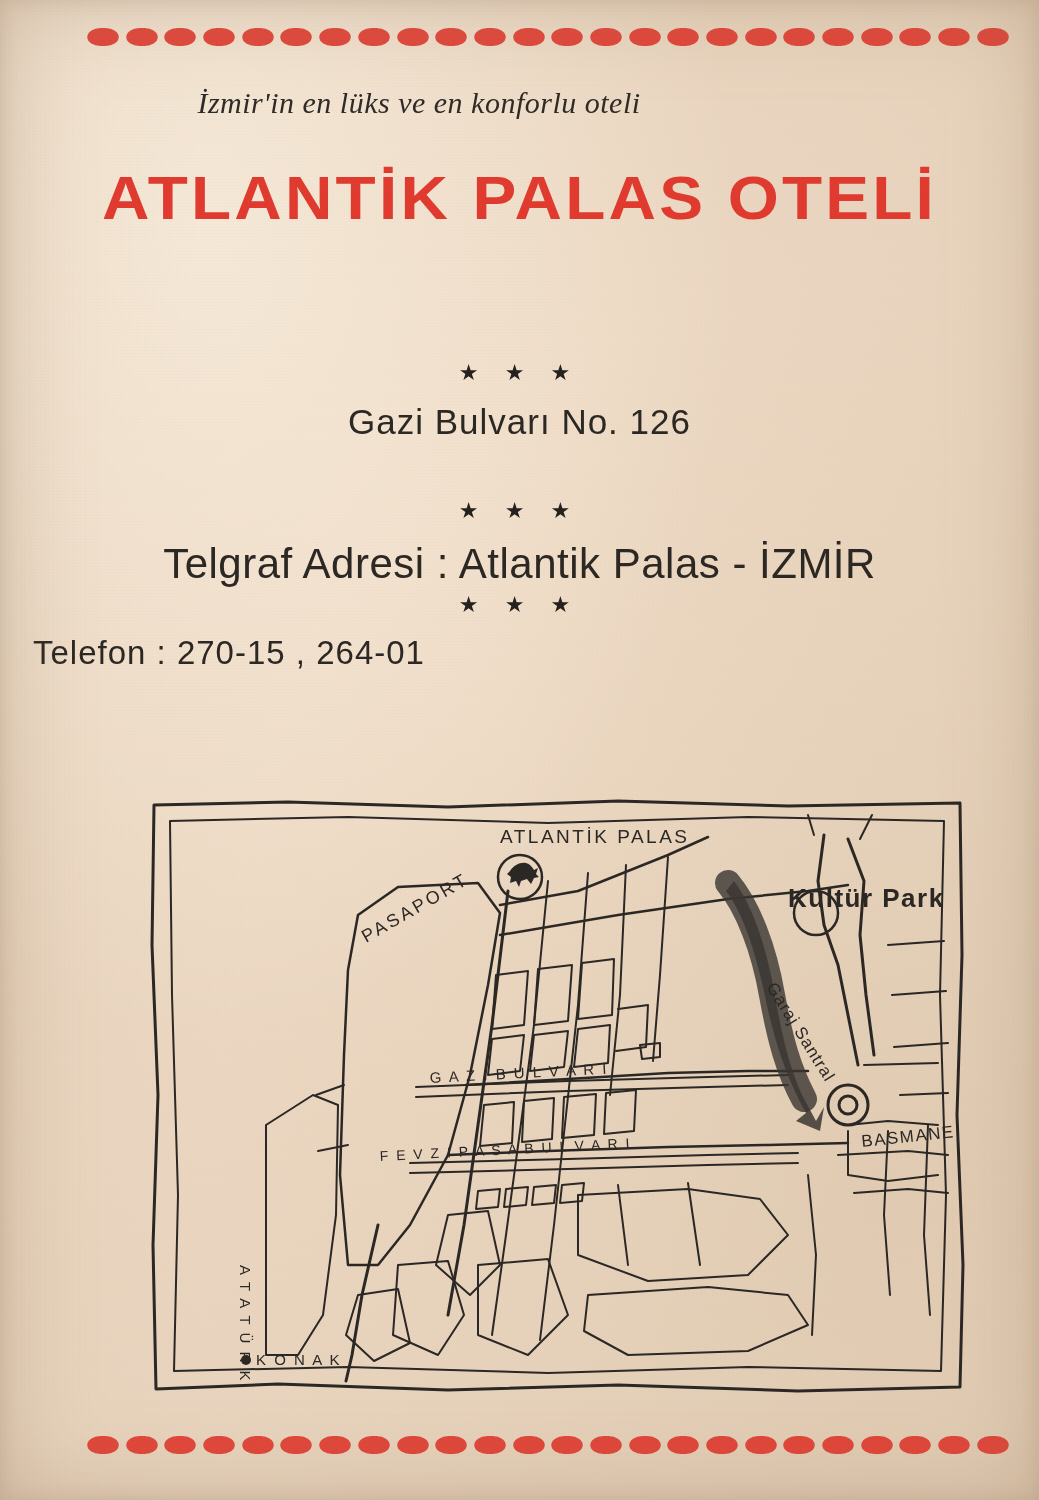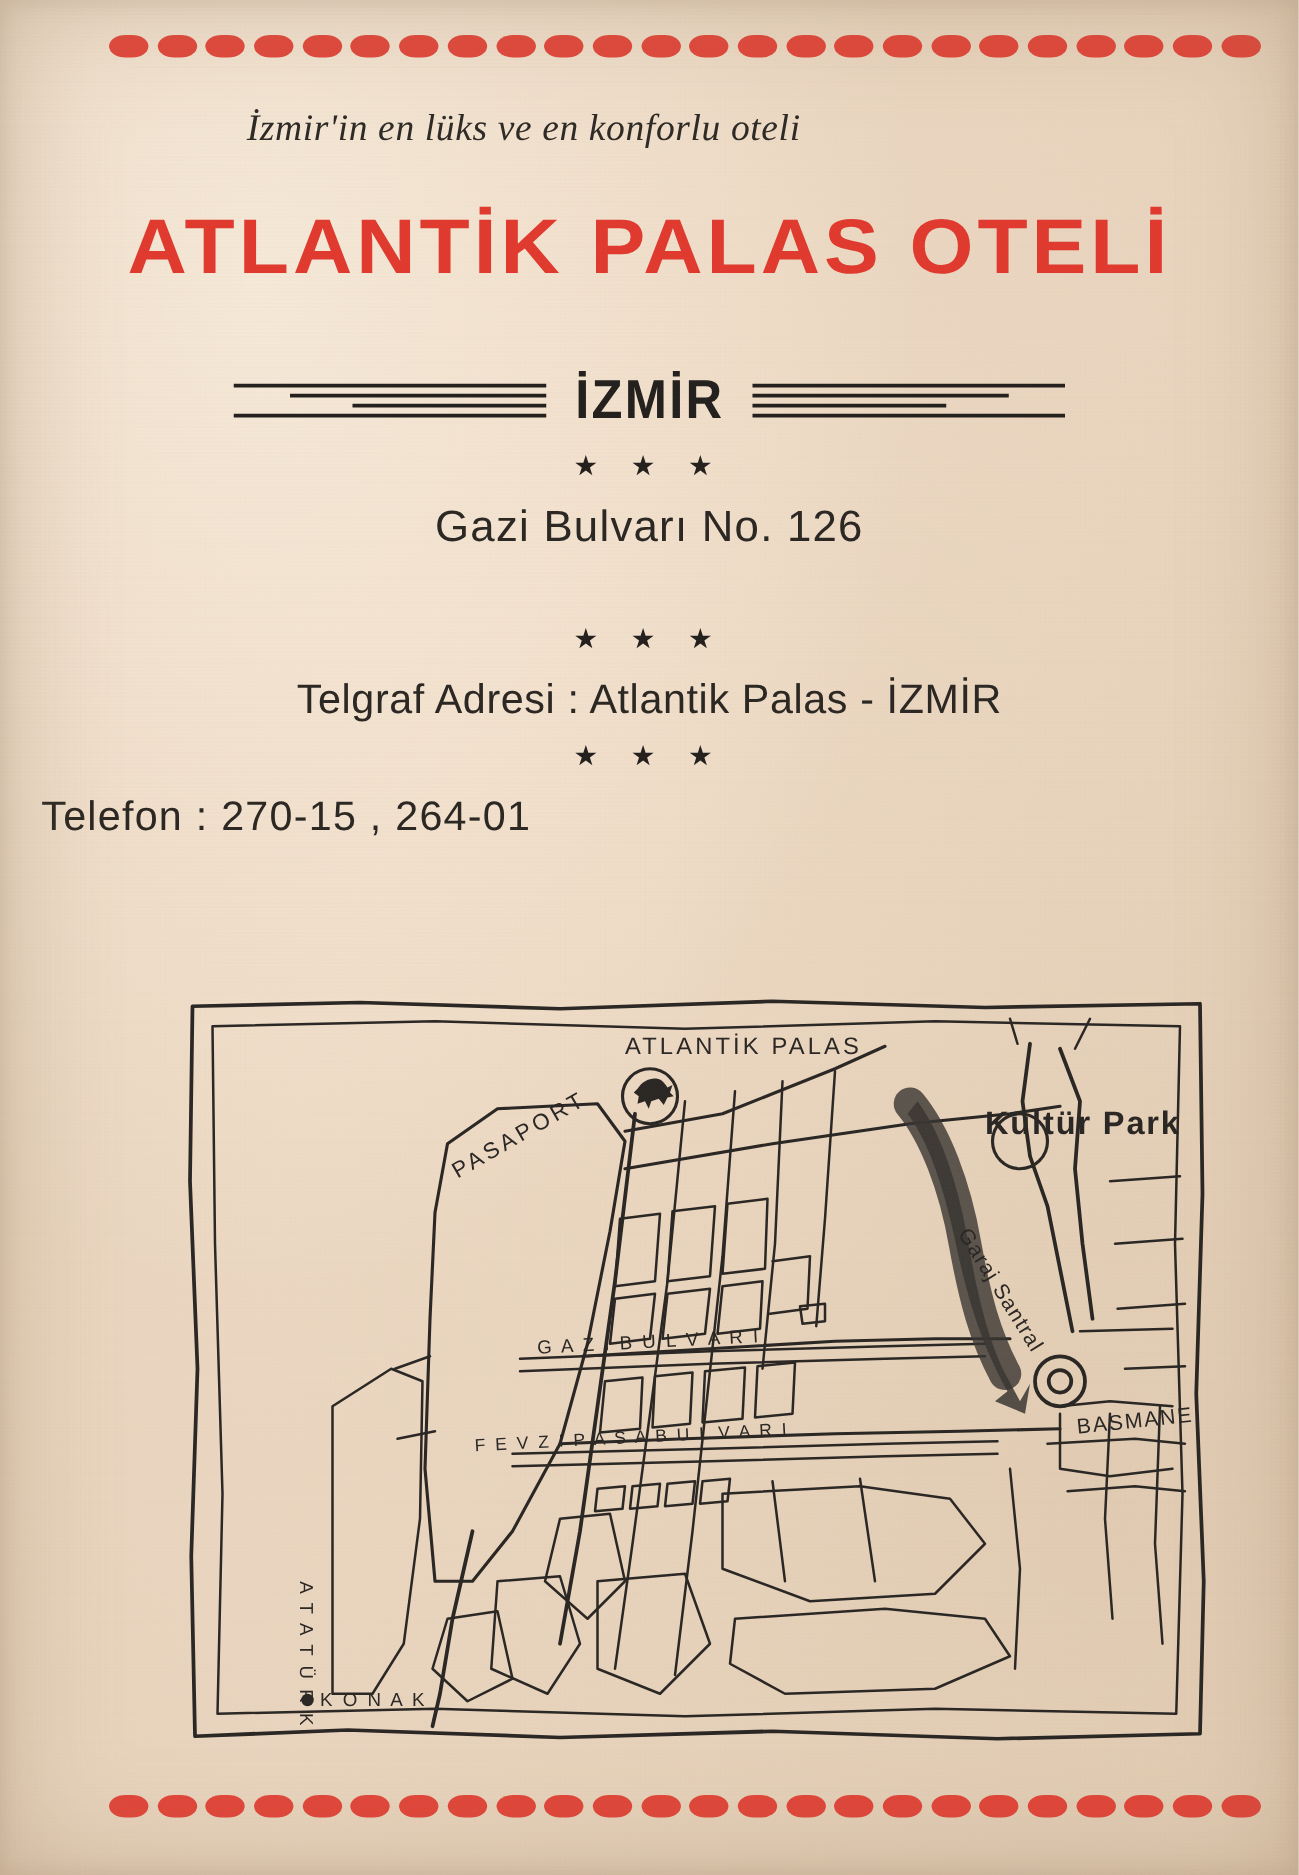--- a/index.html
+++ b/index.html
@@ -147,21 +147,21 @@
     font-size: 35px;
     letter-spacing: 1px;
     color: #2b2723;
   }
   .telegraf {
     position: absolute;
     top: 540px;
     left: 0;
     width: 1039px;
     text-align: center;
-    font-size: 33px;
+    font-size: 42px;
     letter-spacing: 0.5px;
     color: #2b2723;
   }
   .telefon {
     position: absolute;
     top: 634px;
     left: 0;
     width: 1039px;
     text-align: left;
     font-size: 33px;
@@ -214,35 +214,20 @@
       <i></i>
       <i></i>
       <i></i>
       <i></i>
   </div>
 
   <div class="tagline">İzmir'in en lüks ve en konforlu oteli</div>
 
   <div class="hotel-name">ATLANTİK PALAS OTELİ</div>
 
-  <div class="city-rule">
-    <div class="rule-stack left">
-      <div class="bar"></div>
-        <div class="bar"></div>
-        <div class="bar"></div>
-        <div class="bar"></div>
-    </div>
-    <div class="city-name">İZMİR</div>
-    <div class="rule-stack right">
-      <div class="bar"></div>
-        <div class="bar"></div>
-        <div class="bar"></div>
-        <div class="bar"></div>
-    </div>
-  </div>
 
   <div class="stars s1">★ ★ ★</div>
   <div class="addr">Gazi Bulvarı No. 126</div>
   <div class="stars s2">★ ★ ★</div>
   <div class="telegraf">Telgraf Adresi : Atlantik Palas - İZMİR</div>
   <div class="stars s3">★ ★ ★</div>
   <div class="telefon">Telefon : 270-15 , 264-01</div>
 
   <div class="map-wrap">
     <svg viewBox="0 0 820 600" xmlns="http://www.w3.org/2000/svg">

